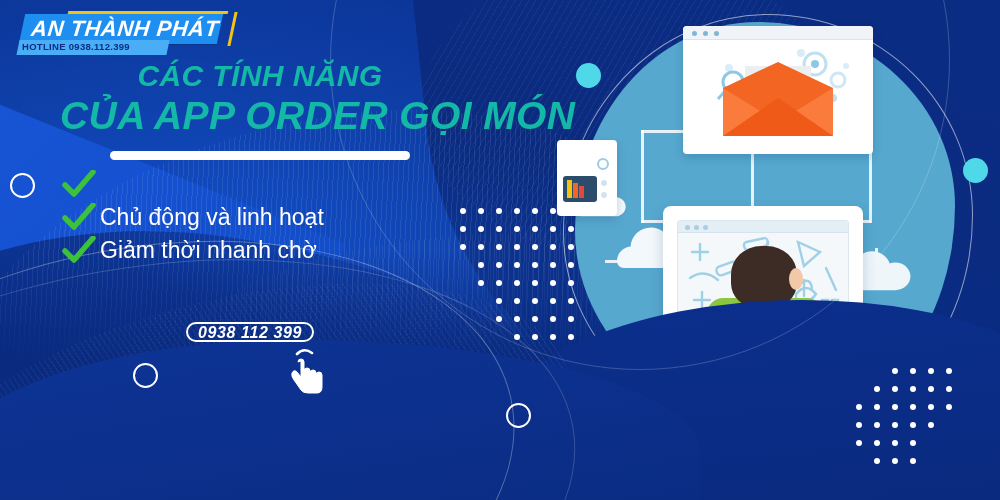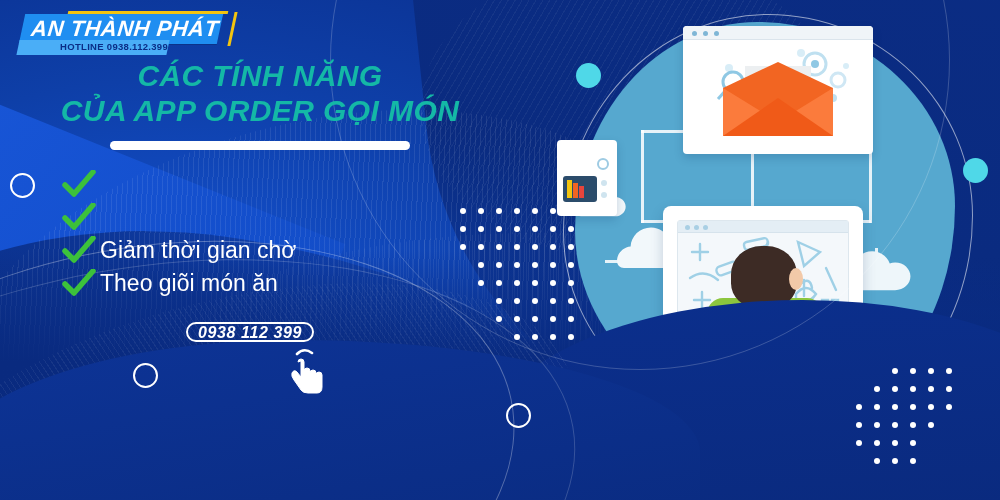--- a/index.html
+++ b/index.html
@@ -64,29 +64,29 @@
     transform:skewX(-12deg);box-shadow:0 1px 0 rgba(0,0,0,.15);}
   .logo-band2{position:absolute;left:4px;top:30px;width:150px;height:15px;background:#4aaef7;
     transform:skewX(-12deg);}
   .logo-accent{position:absolute;left:196px;top:2px;width:24px;height:34px;
     border-right:3px solid #f2c40f;transform:skewX(-12deg);}
   .logo-accent-top{position:absolute;left:54px;top:1px;width:160px;height:3px;background:#f2c40f;
     transform:skewX(-12deg);}
   .logo-name{position:absolute;left:16px;top:6px;width:190px;text-align:center;
     font-style:italic;font-weight:bold;font-size:22px;letter-spacing:.5px;color:#ffffff;
     transform:skewX(-6deg);white-space:nowrap;}
-  .logo-hotline{position:absolute;left:8px;top:31px;width:146px;text-align:right;
+  .logo-hotline{position:absolute;left:8px;top:31px;width:146px;text-align:left;
     font-weight:bold;font-size:9.5px;letter-spacing:.3px;color:#0b2d86;white-space:nowrap;}
 
   
   #headline{position:absolute;left:60px;top:58px;width:400px;text-align:center;}
   .hl-line{font-style:italic;font-weight:bold;color:#14b8a6;line-height:1.18;
     letter-spacing:.4px;white-space:nowrap;}
   .hl1{font-size:30px;}
-  .hl2{font-size:30px;font-style:italic;}
+  .hl2{font-size:39px;font-style:italic;}
   .hl-rule{margin:12px auto 0;width:300px;height:9px;background:#ffffff;border-radius:6px;}
 
   
   #features{position:absolute;left:62px;top:168px;width:360px;}
   .feat{display:flex;align-items:center;height:33px;}
   .check{width:34px;height:30px;flex:0 0 34px;position:relative;}
   .check svg{position:absolute;left:0;top:0;}
   .feat-label{font-size:23px;color:#ffffff;white-space:nowrap;padding-left:4px;}
 
   
@@ -383,36 +383,29 @@
             <path d="M3 15 L12 24 L31 2" fill="none" stroke="#3cc13b" stroke-width="5.5" stroke-linecap="round" stroke-linejoin="round"></path>
           </svg>
       </span>
     </div>
     <div class="feat">
       <span class="check">
         <svg width="34" height="30" viewBox="0 0 34 30">
             <path d="M3 15 L12 24 L31 2" fill="none" stroke="#3cc13b" stroke-width="5.5" stroke-linecap="round" stroke-linejoin="round"></path>
           </svg>
       </span>
+      <span class="feat-label">Chủ động và linh hoạt</span>
     </div>
     <div class="feat">
       <span class="check">
         <svg width="34" height="30" viewBox="0 0 34 30">
             <path d="M3 15 L12 24 L31 2" fill="none" stroke="#3cc13b" stroke-width="5.5" stroke-linecap="round" stroke-linejoin="round"></path>
           </svg>
       </span>
-      <span class="feat-label">Giảm thời gian chờ</span>
-    </div>
-    <div class="feat">
-      <span class="check">
-        <svg width="34" height="30" viewBox="0 0 34 30">
-            <path d="M3 15 L12 24 L31 2" fill="none" stroke="#3cc13b" stroke-width="5.5" stroke-linecap="round" stroke-linejoin="round"></path>
-          </svg>
-      </span>
-      <span class="feat-label">Theo giõi món ăn</span>
+      <span class="feat-label">Giảm thời nhanh chờ</span>
     </div>
   </div>
 
   <div id="phone-pill">
     <span>0938 112 399</span>
   </div>
   <div id="cursor-hand">
     <svg width="40" height="46" viewBox="0 0 40 46">
       <path d="M9 6 q7 -7 15 -1" fill="none" stroke="#ffffff" stroke-width="2.6" stroke-linecap="round"></path>
       <path d="M13 13 v16 l-4 -5 q-3 -3 -5 1 q-1 3 2 7 l7 10 q2 3 7 3 h9 q5 0 5 -6 v-12 q0 -3 -3 -3 q-3 0 -3 3 v-2 q0 -3 -3 -3 q-3 0 -3 3 v-2 q0 -3 -3 -3 q-3 0 -3 3 v-9 q0 -3 -3 -3 q-3 0 -3 3 z" fill="#ffffff" stroke="#ffffff" stroke-width="1"></path>

